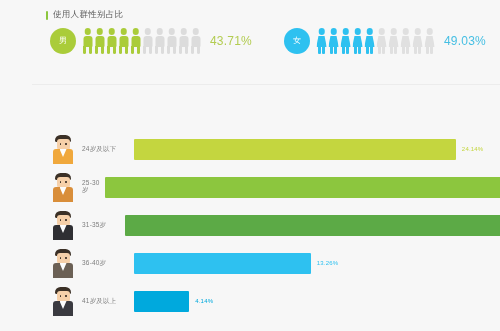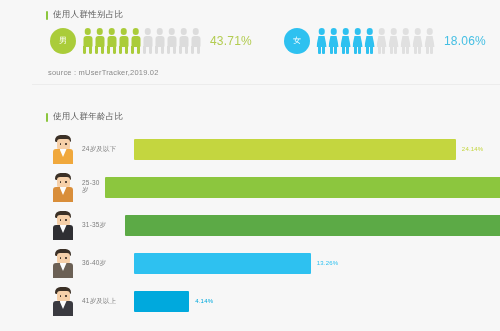--- a/index.html
+++ b/index.html
@@ -271,30 +271,25 @@
           <div class="legL" style="background: rgb(224, 224, 224);"></div>
           <div class="legR" style="background: rgb(224, 224, 224);"></div>
         </div>
         <div class="person f">
           <div class="head" style="background: rgb(224, 224, 224);"></div>
           <div class="body" style="background: rgb(224, 224, 224);"></div>
           <div class="legL" style="background: rgb(224, 224, 224);"></div>
           <div class="legR" style="background: rgb(224, 224, 224);"></div>
         </div>
       </div>
-    <div class="pct female">18.06%</div>
+    <div class="pct female">49.03%</div>
   </div>
 
-  <div id="source-text">source : mUserTracker,2019.02</div>
   <div id="divider"></div>
 
-  <div class="section-title" id="title-age">
-    <span class="title-bar"></span>
-    <span>使用人群年龄占比</span>
-  </div>
 
   <div id="age-chart">
       <div class="age-row">
         <div class="avatar">
           <div class="hair"></div>
           <div class="face"></div>
           <div class="eyeL"></div>
           <div class="eyeR"></div>
           <div class="torso" style="background:#f0a83c"></div>
           <div class="collar"></div>

